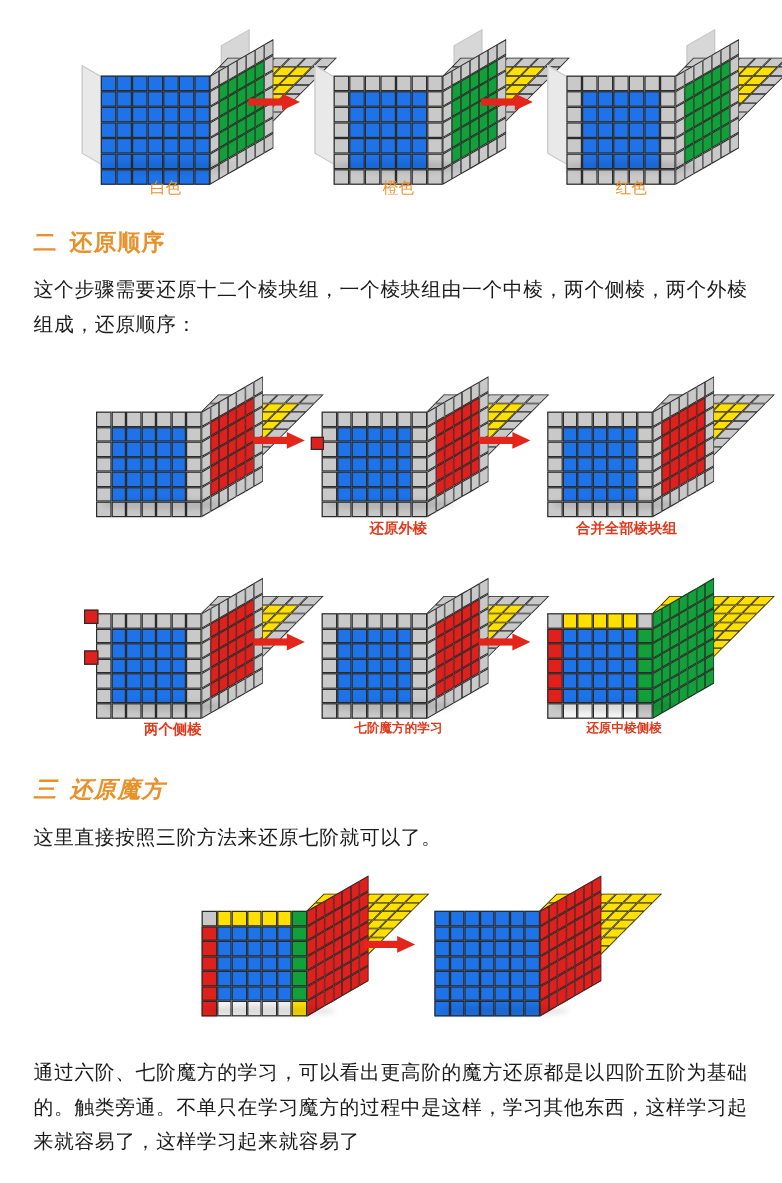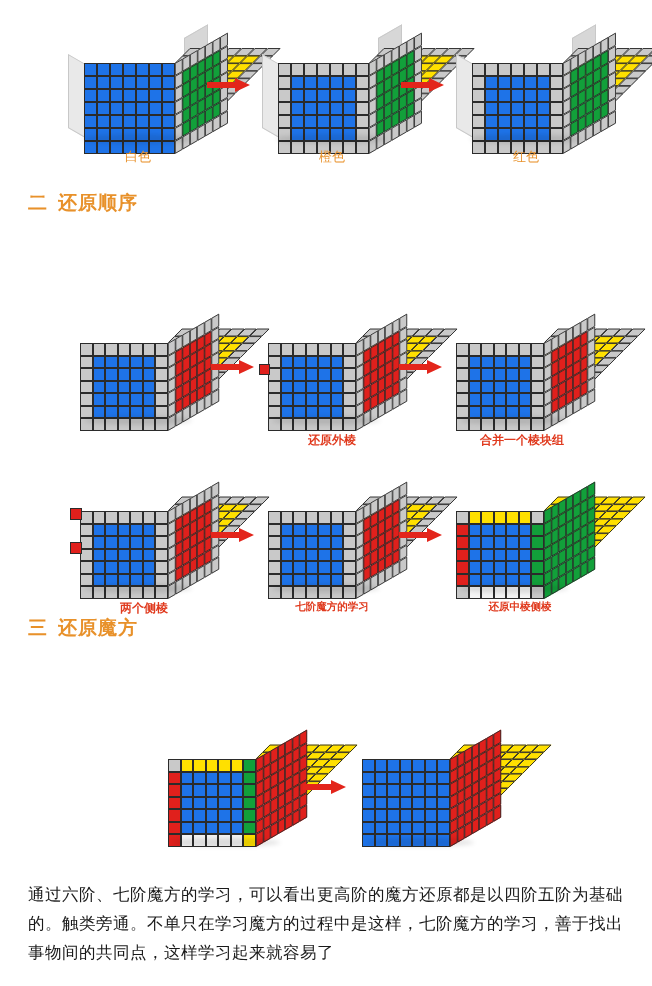--- a/index.html
+++ b/index.html
@@ -613,20 +613,21 @@
         </div>
       <div class="shadow" style="left:10px;top:108px;width:110px;height:10px;"></div>
     </div>
     <div class="caption" style="position:absolute;left:476px;top:148px;width:100px;">红色</div>
   </div>
 
   <div class="section-head" style="position:absolute;left:28px;top:192px;">
     <span class="num">二</span><span>还原顺序</span>
   </div>
 
+  <div class="para" style="position:absolute;left:28px;top:228px;width:596px;">这个步骤需要还原十二个棱块组，一个棱块组由一个中棱，两个侧棱，两个外棱组成，还原顺序：</div>
 
   <div>
     <div style="position:absolute;left:80px;top:312px;width:126px;height:112px;">
       <div class="cubeholder" style="position: absolute; left: 0px; top: 0px; width: 139.037px; height: 118.965px;">
           <div class="face" style="display: grid; grid-template-columns: repeat(7, 12.5px); grid-template-rows: repeat(7, 12.5px); width: 87.5px; height: 87.5px; position: absolute; left: 0px; top: -19.75px; transform-origin: left bottom; transform: skewX(-45deg) scaleY(0.58) translateY(0px); margin-left: 50.75px;">
             <div class="cell" style="background: rgb(201, 201, 201);"></div>
             <div class="cell" style="background: rgb(201, 201, 201);"></div>
             <div class="cell" style="background: rgb(201, 201, 201);"></div>
             <div class="cell" style="background: rgb(201, 201, 201);"></div>
             <div class="cell" style="background: rgb(201, 201, 201);"></div>
@@ -1100,21 +1101,21 @@
             <div class="cell" style="background: rgb(201, 201, 201);"></div>
             <div class="cell" style="background: rgb(201, 201, 201);"></div>
             <div class="cell" style="background: rgb(201, 201, 201);"></div>
             <div class="cell" style="background: rgb(201, 201, 201);"></div>
             <div class="cell" style="background: rgb(201, 201, 201);"></div>
             <div class="cell" style="background: rgb(201, 201, 201);"></div>
           </div>
         </div>
       <div class="shadow" style="left:4px;top:104px;width:108px;height:9px;"></div>
     </div>
-    <div class="caption-red" style="position:absolute;left:452px;top:432px;width:140px;">合并一个棱块组</div>
+    <div class="caption-red" style="position:absolute;left:452px;top:432px;width:140px;">合并全部棱块组</div>
   </div>
 
   <div>
     <div style="position:absolute;left:80px;top:480px;width:126px;height:112px;">
       <div class="cubeholder" style="position: absolute; left: 0px; top: 0px; width: 139.037px; height: 118.965px;">
           <div class="face" style="display: grid; grid-template-columns: repeat(7, 12.5px); grid-template-rows: repeat(7, 12.5px); width: 87.5px; height: 87.5px; position: absolute; left: 0px; top: -19.75px; transform-origin: left bottom; transform: skewX(-45deg) scaleY(0.58) translateY(0px); margin-left: 50.75px;">
             <div class="cell" style="background: rgb(201, 201, 201);"></div>
             <div class="cell" style="background: rgb(201, 201, 201);"></div>
             <div class="cell" style="background: rgb(201, 201, 201);"></div>
             <div class="cell" style="background: rgb(201, 201, 201);"></div>
@@ -1597,24 +1598,25 @@
             <div class="cell" style="background: rgb(244, 244, 244);"></div>
             <div class="cell" style="background: rgb(244, 244, 244);"></div>
             <div class="cell" style="background: rgb(201, 201, 201);"></div>
           </div>
         </div>
       <div class="shadow" style="left:4px;top:104px;width:108px;height:9px;"></div>
     </div>
     <div class="caption-red small" style="position:absolute;left:450px;top:600px;width:140px;">还原中棱侧棱</div>
   </div>
 
-  <div class="section-head" style="position:absolute;left:28px;top:617px;">
+  <div class="section-head" style="position:absolute;left:28px;top:648px;font-style:italic;">
     <span class="num">三</span><span>还原魔方</span>
   </div>
 
+  <div class="para" style="position:absolute;left:28px;top:684px;width:596px;">这里直接按照三阶方法来还原七阶就可以了。</div>
 
   <div>
     <div style="position:absolute;left:168px;top:728px;width:126px;height:120px;">
       <div class="cubeholder" style="position: absolute; left: 0px; top: 0px; width: 139.037px; height: 118.965px;">
           <div class="face" style="display: grid; grid-template-columns: repeat(7, 12.5px); grid-template-rows: repeat(7, 12.5px); width: 87.5px; height: 87.5px; position: absolute; left: 0px; top: -19.75px; transform-origin: left bottom; transform: skewX(-45deg) scaleY(0.58) translateY(0px); margin-left: 50.75px;">
             <div class="cell" style="background: rgb(255, 224, 0);"></div>
             <div class="cell" style="background: rgb(255, 224, 0);"></div>
             <div class="cell" style="background: rgb(255, 224, 0);"></div>
             <div class="cell" style="background: rgb(255, 224, 0);"></div>
             <div class="cell" style="background: rgb(255, 224, 0);"></div>
@@ -1925,15 +1927,15 @@
             <div class="cell" style="background: rgb(30, 115, 232);"></div>
             <div class="cell" style="background: rgb(30, 115, 232);"></div>
             <div class="cell" style="background: rgb(30, 115, 232);"></div>
             <div class="cell" style="background: rgb(30, 115, 232);"></div>
           </div>
         </div>
       <div class="shadow" style="left:4px;top:110px;width:108px;height:9px;"></div>
     </div>
   </div>
 
-  <div class="para" style="position:absolute;left:28px;top:880px;width:600px;">通过六阶、七阶魔方的学习，可以看出更高阶的魔方还原都是以四阶五阶为基础的。触类旁通。不单只在学习魔方的过程中是这样，七阶魔方的学习，善于找出事物间的共同点，这样学习起来就容易了</div>
+  <div class="para" style="position:absolute;left:28px;top:880px;width:600px;">通过六阶、七阶魔方的学习，可以看出更高阶的魔方还原都是以四阶五阶为基础的。触类旁通。不单只在学习魔方的过程中是这样，学习其他东西，这样学习起来就容易了，这样学习起来就容易了</div>
 
 </div>
 
 </body></html>

